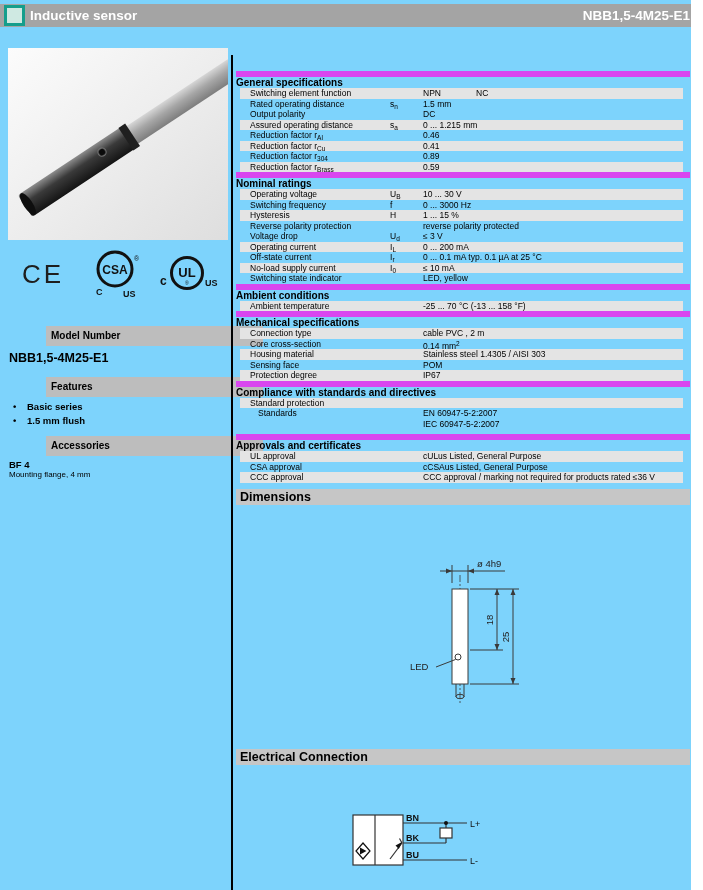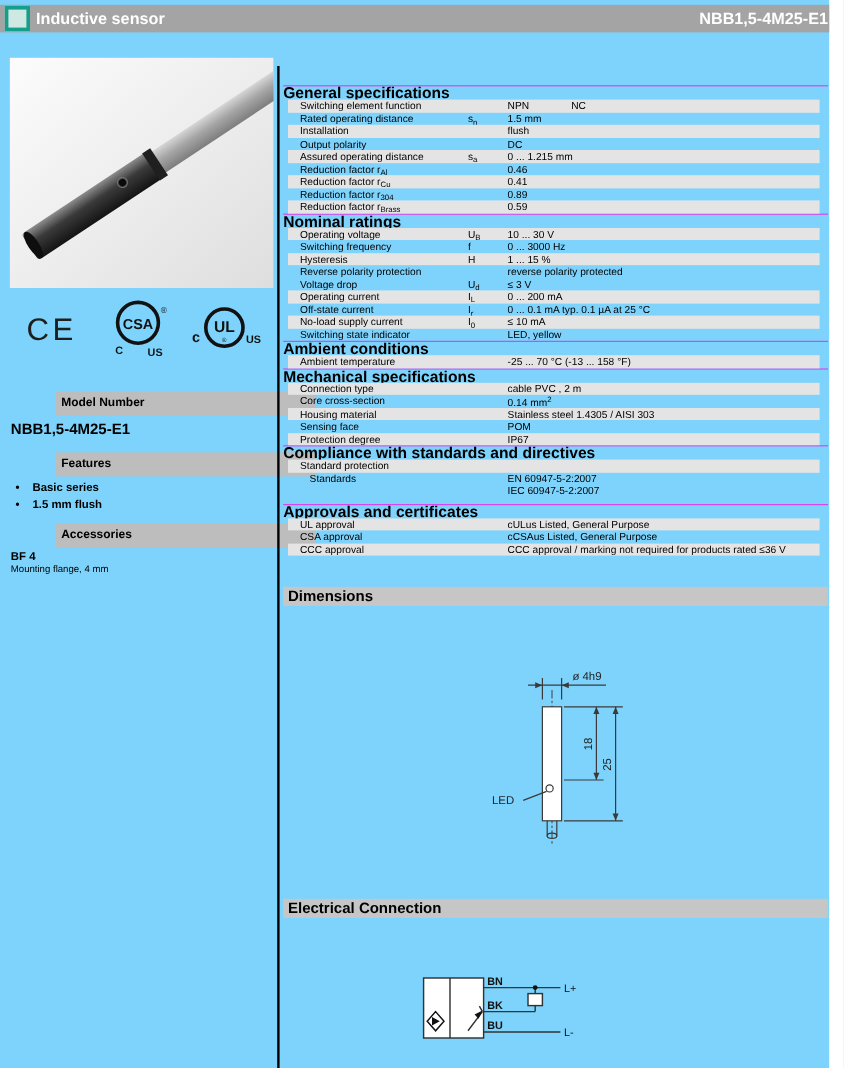--- a/index.html
+++ b/index.html
@@ -32,21 +32,21 @@
   .acc-name{position:absolute;left:9px;top:459px;font-size:9.5px;font-weight:bold;}
   .acc-desc{position:absolute;left:9px;top:470px;font-size:8px;}
 
   
   .main{position:absolute;left:236px;top:0;width:454px;height:890px;}
   .secbar{position:absolute;left:0;width:454px;height:16px;background:#c6c6c6;
           font-size:12.5px;font-weight:bold;line-height:16px;padding-left:4px;box-sizing:border-box;}
   #bar-tech{top:55px;} #bar-dims{top:489px;} #bar-elec{top:733px;margin-top:16px;}
 
   #spec-table{position:absolute;left:0;top:71px;width:454px;}
-  .sec-hdr{border-top:1px solid #d946ef;height:11px;font-size:13px;font-weight:bold;
+  .sec-hdr{border-top:6px solid #d946ef;height:11px;font-size:10px;font-weight:bold;
            line-height:11.5px;white-space:nowrap;}
   .tgap{height:5px;}
   .tr{position:relative;margin-left:4px;width:443px;height:10.5px;
       font-size:8.5px;line-height:10.5px;white-space:nowrap;}
   .tr.stripe{background:#e4e4e4;}
   .tr.h2{height:21px;}
   .td-l{position:absolute;left:10px;top:0;}
   .td-l.ind{left:18px;}
   .td-s{position:absolute;left:150px;top:0;}
   .td-v{position:absolute;left:183px;top:0;}
@@ -143,24 +143,20 @@
         <div class="tr stripe">
           <span class="td-l">Switching element function</span>
           <span class="td-v">NPN</span>
           <span class="td-v2">NC</span>
         </div>
         <div class="tr">
           <span class="td-l">Rated operating distance</span>
           <span class="td-s">s<sub>n</sub></span>
           <span class="td-v">1.5 mm</span>
         </div>
-        <div class="tr stripe">
-          <span class="td-l">Installation</span>
-          <span class="td-v">flush</span>
-        </div>
         <div class="tr">
           <span class="td-l">Output polarity</span>
           <span class="td-v">DC</span>
         </div>
         <div class="tr stripe">
           <span class="td-l">Assured operating distance</span>
           <span class="td-s">s<sub>a</sub></span>
           <span class="td-v">0 ... 1.215 mm</span>
         </div>
         <div class="tr">

